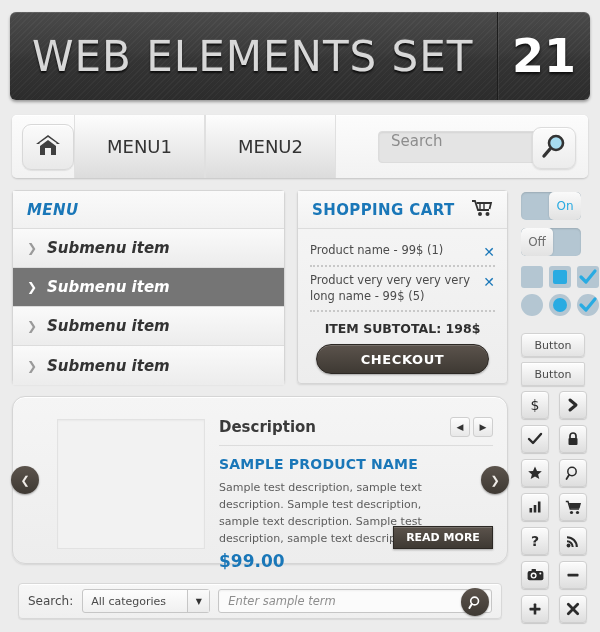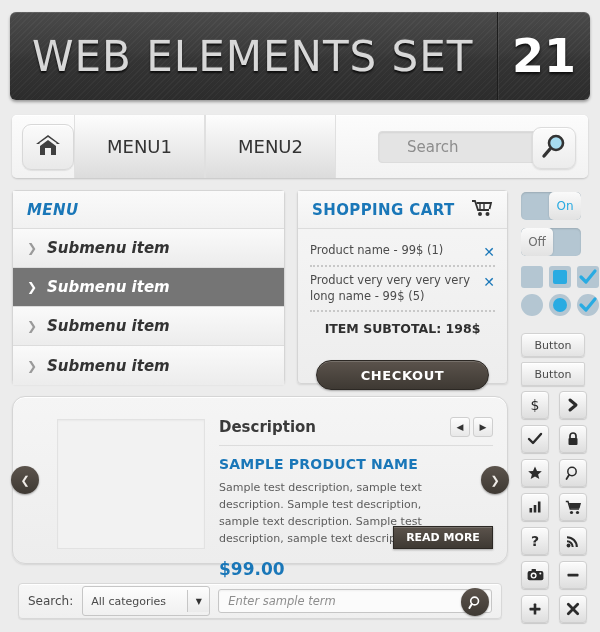--- a/index.html
+++ b/index.html
@@ -62,21 +62,21 @@
   }
   .nav-tab:first-of-type { margin-left: 11px; }
   .nav-search-wrap {
     flex: 1; height: 63px; display: flex; align-items: center;
     justify-content: flex-end; padding-right: 8px; position: relative;
   }
   .nav-search {
     width: 190px; height: 32px; border-radius: 4px;
     background: #e4e4e4; border: 1px solid #dcdcdc;
     box-shadow: inset 0 1px 2px rgba(0,0,0,.07);
-    display: flex; align-items: center; padding-left: 28px;
+    display: flex; align-items: flex-start; padding-left: 12px;
     font-size: 15px; color: #8d8d8d;
     margin-right: 12px;
   }
   .nav-search-btn {
     position: absolute; right: 12px; top: 12px;
     width: 44px; height: 42px; border-radius: 9px;
     background: linear-gradient(180deg,#fbfbfb 0%,#ececec 100%);
     border: 1px solid #dcdcdc;
     box-shadow: inset 0 1px 0 #fff, 0 1px 2px rgba(0,0,0,.12);
     display: flex; align-items: center; justify-content: center;
@@ -128,21 +128,21 @@
     line-height: 1; padding-top: 2px;
   }
   .cart-sep {
     border-top: 2px dotted #c8c8c8; height: 0; margin: 0;
   }
   .cart-subtotal {
     text-align: center; font-size: 12.5px; font-weight: bold; color: #2f2f2f;
     padding: 9px 0 8px;
   }
   .checkout-btn {
-    display: block; width: 173px; height: 30px; margin: 16px auto;
+    display: block; width: 173px; height: 30px; margin: 0 auto;
     border-radius: 15px;
     background: linear-gradient(180deg,#5b534c 0%,#3e3933 100%);
     border: 1px solid #2c2824;
     box-shadow: 0 1px 2px rgba(0,0,0,.3), inset 0 1px 0 rgba(255,255,255,.17);
     color: #fff; font-size: 13px; font-weight: bold; letter-spacing: .6px;
     display: flex; align-items: center; justify-content: center; cursor: pointer;
   }
 
   
   .toggle {
@@ -222,21 +222,21 @@
   }
   .prod-name {
     font-size: 14px; font-weight: bold; color: #1a77b8;
     margin-top: 10px; letter-spacing: .2px;
   }
   .prod-desc {
     font-size: 11px; color: #5d5d5d; line-height: 1.55;
     margin-top: 7px; width: 210px;
   }
   .prod-price {
-    font-size: 17px; font-weight: bold; color: #1a77b8; margin-top: 12px;
+    font-size: 17px; font-weight: bold; color: #1a77b8; margin-top: 4px;
   }
   .read-more {
     position: absolute; right: 14px; bottom: 14px;
     width: 100px; height: 23px;
     background: linear-gradient(180deg,#5b534c 0%,#3e3933 100%);
     border: 1px solid #2c2824;
     box-shadow: 0 1px 2px rgba(0,0,0,.3), inset 0 1px 0 rgba(255,255,255,.17);
     color: #fff; font-size: 11px; font-weight: bold;
     display: flex; align-items: center; justify-content: center; cursor: pointer;
   }
@@ -253,21 +253,21 @@
   
   .bottom-search {
     position: absolute; left: 18px; top: 583px; width: 484px; height: 36px;
     background: linear-gradient(180deg,#f7f7f7 0%,#efefef 100%);
     border: 1px solid #d8d8d8; border-radius: 4px;
     box-shadow: inset 0 1px 0 #fff, 0 1px 1px rgba(0,0,0,.08);
     display: flex; align-items: center; padding: 0 9px;
   }
   .bs-label { font-size: 12px; color: #4a4a4a; margin-right: 9px; }
   .bs-select {
-    width: 128px; height: 30px; border: 1px solid #c6c6c6; border-radius: 3px;
+    width: 128px; height: 24px; border: 1px solid #c6c6c6; border-radius: 3px;
     background: linear-gradient(180deg,#fdfdfd 0%,#f0f0f0 100%);
     display: flex; align-items: center; justify-content: space-between;
     padding: 0 0 0 8px; font-size: 11px; color: #4a4a4a; cursor: pointer;
   }
   .bs-caret {
     width: 22px; height: 22px; border-left: 1px solid #c6c6c6;
     display: flex; align-items: center; justify-content: center;
     font-size: 8px; color: #333;
     background: linear-gradient(180deg,#fbfbfb 0%,#ebebeb 100%);
   }

